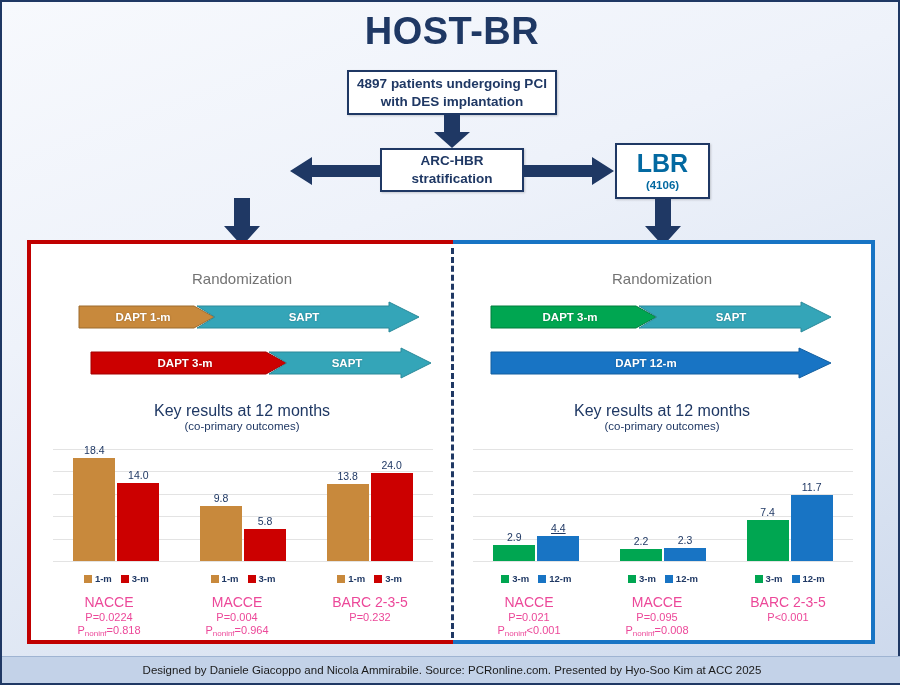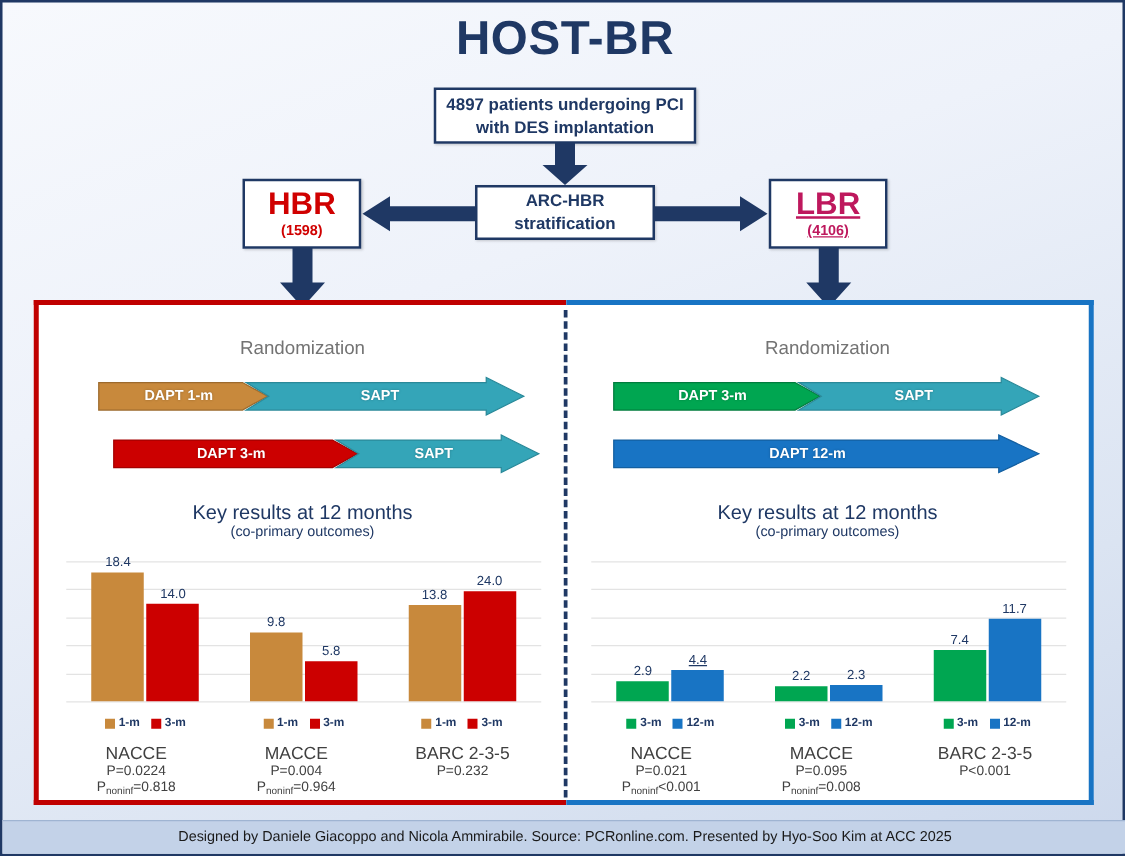--- a/index.html
+++ b/index.html
@@ -28,21 +28,21 @@
     display:flex;flex-direction:column;align-items:center;justify-content:center;
     color:#1f3864;box-shadow:1px 1px 2px rgba(0,0,0,.18);
   }
   #top-box{left:345px;top:68px;width:210px;height:45px;font-size:13.5px;font-weight:bold;line-height:1.32;}
   #arc-box{left:378px;top:146px;width:144px;height:44px;font-size:13.5px;font-weight:bold;line-height:1.3;}
   #hbr-box{left:192px;top:141px;width:95px;height:56px;}
   #lbr-box{left:613px;top:141px;width:95px;height:56px;}
   .grp-name{font-size:25px;font-weight:bold;line-height:1;}
   .grp-n{font-size:11.5px;font-weight:bold;margin-top:3px;}
   .hbr-c{color:#d00000;}
-  .lbr-c{color:#be185d;text-decoration:underline;}
+  .lbr-c{color:#0369a1;}
 
   
   .navy{fill:#1f3864;}
   .svgabs{position:absolute;overflow:visible;}
 
   
   .panel{position:absolute;top:238px;height:404px;background:#ffffff;box-sizing:border-box;}
   #left-panel{left:25px;width:426px;border:4px solid #c00000;border-right:none;}
   #right-panel{left:451px;width:422px;border:4px solid #1874c4;border-left:none;}
   .divider{
@@ -73,21 +73,21 @@
   .bar{position:absolute;bottom:0;}
   .bar-lab{
     position:absolute;font-size:10.5px;color:#1f3864;text-align:center;
     white-space:nowrap;
   }
   .legend{position:absolute;display:flex;gap:9px;align-items:center;justify-content:center;width:100%;}
   .lg-item{display:flex;align-items:center;gap:3px;font-size:9.5px;color:#1f3864;font-weight:bold;}
   .swatch{width:8px;height:8px;display:inline-block;}
 
   
-  .stat{position:absolute;text-align:center;color:#404040;}
+  .stat{position:absolute;text-align:center;color:#ec4899;}
   .stat .nm{font-size:14px;}
   .stat .p{font-size:11px;margin-top:1px;}
   .sub{font-size:8px;vertical-align:-2px;}
 
   
   .footer{
     position:absolute;left:0;bottom:0;width:900px;height:26px;
     background:#c3d2e8;border-top:1px solid #9fb4d2;
     display:flex;align-items:center;justify-content:center;
     font-size:11.5px;color:#1a1a1a;
@@ -115,24 +115,20 @@
   </div>
 
   <svg class="svgabs" style="left:288px;top:152px;" width="90" height="34">
     <polygon class="navy" points="0,17 22,3 22,11 90,11 90,23 22,23 22,31"></polygon>
   </svg>
 
   <svg class="svgabs" style="left:522px;top:152px;" width="90" height="34">
     <polygon class="navy" points="90,17 68,3 68,11 0,11 0,23 68,23 68,31"></polygon>
   </svg>
 
-  <div class="fbox" id="hbr-box">
-    <span class="grp-name hbr-c">HBR</span>
-    <span class="grp-n hbr-c">(1598)</span>
-  </div>
 
   <div class="fbox" id="lbr-box">
     <span class="grp-name lbr-c">LBR</span>
     <span class="grp-n lbr-c">(4106)</span>
   </div>
 
   <svg class="svgabs" style="left:215px;top:196px;" width="50" height="50">
     <polygon class="navy" points="17,0 33,0 33,28 43,28 25,48 7,28 17,28"></polygon>
   </svg>
   <svg class="svgabs" style="left:636px;top:196px;" width="50" height="50">

